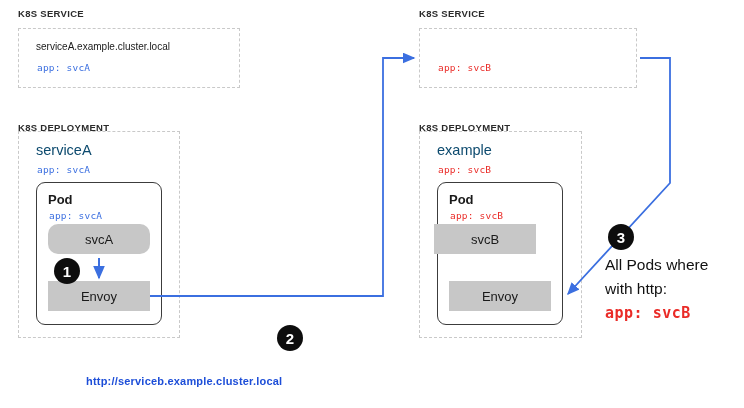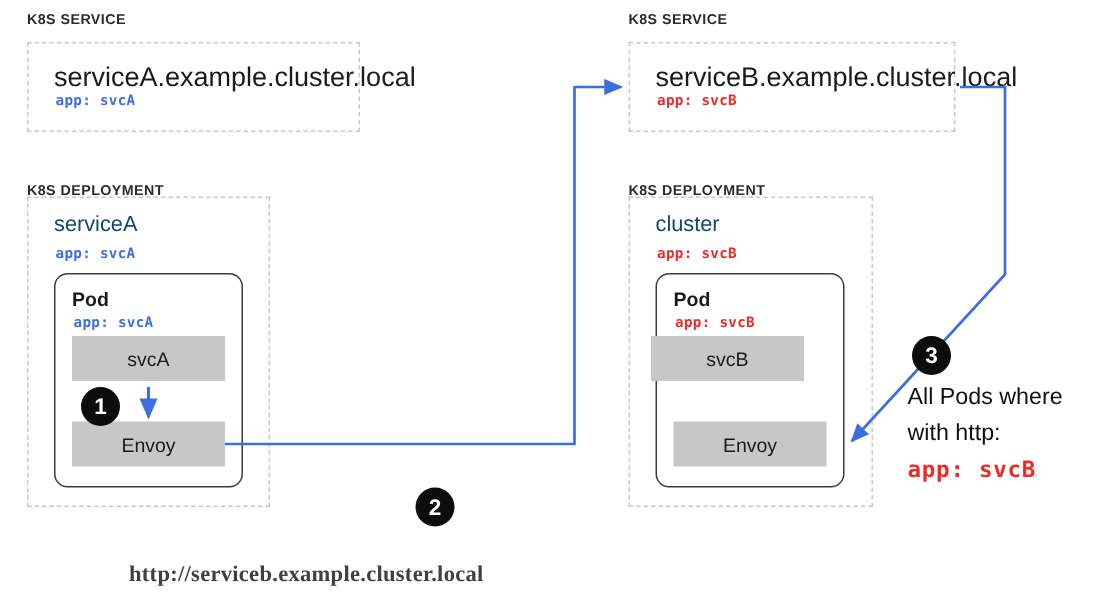--- a/index.html
+++ b/index.html
@@ -28,42 +28,42 @@
   .dashed-box {
     position: absolute;
     border: 1px dashed #c9c9c9;
     background: #ffffff;
     box-sizing: border-box;
   }
 
   
   .svc-fqdn {
     position: absolute;
-    font-size: 18px;
+    font-size: 10px;
     color: #1a1a1a;
     white-space: nowrap;
   }
   .deploy-name {
     position: absolute;
     font-size: 14.5px;
     color: #0c4a6e;
     white-space: nowrap;
   }
   .pod-title {
     position: absolute;
     font-size: 13px;
     font-weight: bold;
     color: #1a1a1a;
     white-space: nowrap;
   }
   .label-kv {
     position: absolute;
     font-family: "DejaVu Sans Mono", "Liberation Mono", monospace;
     font-size: 9.5px;
-    font-weight: bold;
+    font-weight: normal;
     letter-spacing: 0.2px;
     white-space: nowrap;
     text-align: center;
   }
   .label-blue { color: #3b6fe0; }
   .label-red  { color: #ea2b27; }
 
   
   .pod-box {
     position: absolute;
@@ -114,24 +114,24 @@
     font-size: 15px;
     font-weight: bold;
     color: #ea2b27;
     white-space: nowrap;
     letter-spacing: 0.5px;
   }
 
   
   .url-text {
     position: absolute;
-    font-family: Liberation Serif, serif;
-    font-size: 15px;
-    font-weight: bold;
-    color: #404040;
+    font-family: Liberation Sans, sans-serif;
+    font-size: 11px;
+    font-weight: bold;
+    color: #1d4ed8;
     white-space: nowrap;
     letter-spacing: 0.2px;
   }
 
   
   #arrows {
     position: absolute;
     left: 0; top: 0;
     width: 744px; height: 408px;
     pointer-events: none;
@@ -149,31 +149,30 @@
   <div class="label-kv label-blue" style="left:37px; top:62px;">app: svcA</div>
 
   <div class="group-label" style="left:18px; top:122px;">K8S DEPLOYMENT</div>
   <div class="dashed-box" style="left:18px; top:131px; width:162px; height:207px;"></div>
   <div class="deploy-name" style="left:36px; top:142px;">serviceA</div>
   <div class="label-kv label-blue" style="left:37px; top:164px;">app: svcA</div>
 
   <div class="pod-box" style="left:36px; top:182px; width:126px; height:143px;"></div>
   <div class="pod-title" style="left:48px; top:192px;">Pod</div>
   <div class="label-kv label-blue" style="left:49px; top:210px;">app: svcA</div>
-  <div class="gray-block" style="left:48px; top:224px; width:102px; height:30px;">svcA</div>
+  <div class="gray-block" style="left:48px; top:224px; width:102px; height:30px;border-radius:10px;">svcA</div>
   <div class="gray-block" style="left:48px; top:281px; width:102px; height:30px;">Envoy</div>
 
   <div class="group-label" style="left:419px; top:8px;">K8S SERVICE</div>
   <div class="dashed-box" style="left:419px; top:28px; width:218px; height:60px;"></div>
-  <div class="svc-fqdn" style="left:437px; top:41px;">serviceB.example.cluster.local</div>
   <div class="label-kv label-red" style="left:438px; top:62px;">app: svcB</div>
 
   <div class="group-label" style="left:419px; top:122px;">K8S DEPLOYMENT</div>
   <div class="dashed-box" style="left:419px; top:131px; width:163px; height:207px;"></div>
-  <div class="deploy-name" style="left:437px; top:142px;">cluster</div>
+  <div class="deploy-name" style="left:437px; top:142px;">example</div>
   <div class="label-kv label-red" style="left:438px; top:164px;">app: svcB</div>
 
   <div class="pod-box" style="left:437px; top:182px; width:126px; height:143px;"></div>
   <div class="pod-title" style="left:449px; top:192px;">Pod</div>
   <div class="label-kv label-red" style="left:450px; top:210px;">app: svcB</div>
   <div class="gray-block" style="left:434px; top:224px; width:102px; height:30px;">svcB</div>
   <div class="gray-block" style="left:449px; top:281px; width:102px; height:30px;">Envoy</div>
 
   <svg id="arrows" viewBox="0 0 744 408">
     <defs>

